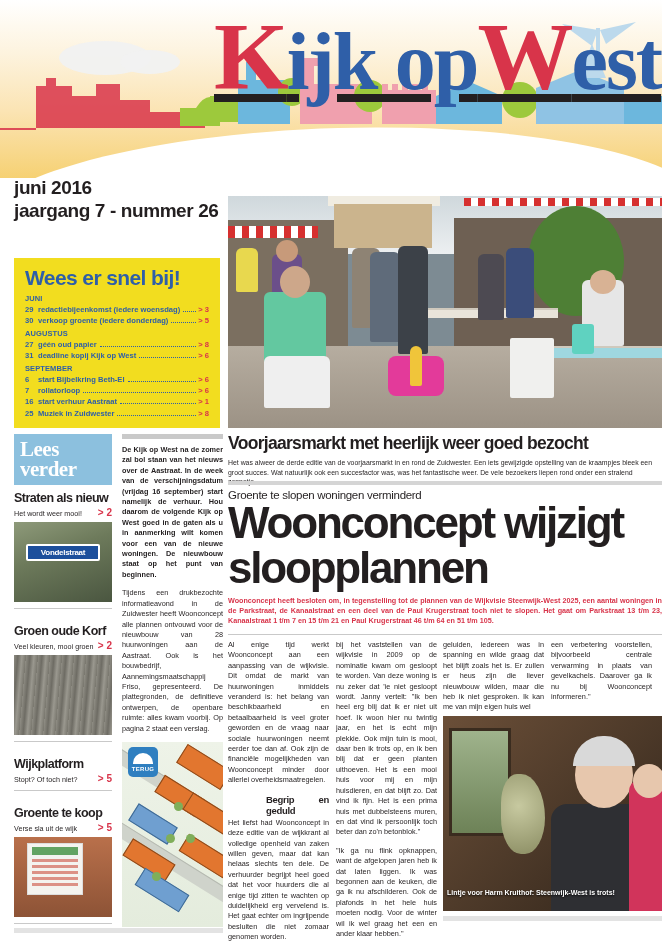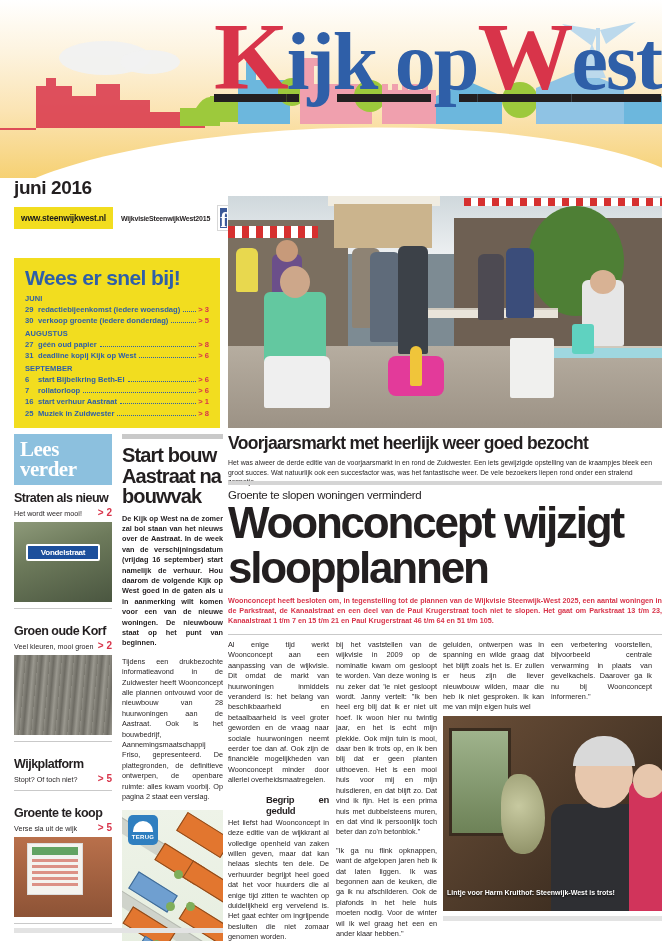--- a/index.html
+++ b/index.html
@@ -262,25 +262,21 @@
 
   <div class="logo">
     <div class="logo-text">
       <span class="lt-red lt-k">K</span><span class="lt-blue">ijk op</span><span class="lt-red lt-w">W</span><span class="lt-blue">est</span>
     </div>
   </div>
 </div>
 
 <div class="datebar">
   <div class="date-line">juni 2016</div>
-  <div class="badge-row">
-    <div class="url-badge">www.steenwijkwest.nl</div>
-    <div class="fb-handle">WijkvisieSteenwijkWest2015</div>
-    <div class="fb-icon">f</div>
-  </div>
+  <div class="date-line">jaargang 7 - nummer 26</div>
 </div>
 
 <div class="agenda">
   <div class="agenda-title">Wees er snel bij!</div>
   <div id="agenda-groups">
       <div class="agenda-month">JUNI</div>
       <div class="agenda-item">
         <span class="ai-day">29</span>
         <span class="ai-label">redactiebijeenkomst (iedere woensdag)</span>
         <span class="ai-dots"></span>
@@ -383,21 +379,20 @@
         <div class="lv-sub-row">
           <div class="lv-sub">De deur dicht</div>
           <div class="lv-page">&gt; 8</div>
         </div>
       </div>
     </div>
 </div>
 
 <div class="col-aastraat">
   <div class="aa-rule"></div>
-  <div class="aa-title">Start bouw Aastraat na bouwvak</div>
   <div class="aa-lead">De Kijk op West na de zomer zal bol staan van het nieuws over de Aastraat. In de week van de verschijningsdatum (vrijdag 16 september) start namelijk de verhuur. Hou daarom de volgende Kijk op West goed in de gaten als u in aanmerking wilt komen voor een van de nieuwe woningen. De nieuwbouw staat op het punt van beginnen.</div>
   <div class="aa-body">Tijdens een drukbezochte informatieavond in de Zuidwester heeft Woonconcept alle plannen ontvouwd voor de nieuwbouw van 28 huurwoningen aan de Aastraat. Ook is het bouwbedrijf, Aannemingsmaatschappij Friso, gepresenteerd. De plattegronden, de definitieve ontwerpen, de openbare ruimte: alles kwam voorbij. Op pagina 2 staat een verslag.</div>
   <div class="aa-map">
     <div class="terug-badge">TERUG</div>
     <div class="road" style="left:-20px; top:46px; width:160px; height:14px; transform:rotate(32deg);"></div>
     <div class="road" style="left:-24px; top:120px; width:170px; height:14px; transform:rotate(32deg);"></div>
     <div class="house" style="left:56px; top:14px; width:52px; height:22px; transform:rotate(32deg);"></div>
     <div class="house" style="left:34px; top:44px; width:48px; height:20px; transform:rotate(32deg);"></div>
     <div class="house blue" style="left:8px; top:72px; width:46px; height:20px; transform:rotate(32deg);"></div>
     <div class="house" style="left:2px; top:108px; width:50px; height:20px; transform:rotate(32deg);"></div>
@@ -456,21 +451,21 @@
     <p>Al enige tijd werkt Woonconcept aan een aanpassing van de wijkvisie. Dit omdat de markt van huurwoningen inmiddels veranderd is: het belang van beschikbaarheid en betaalbaarheid is veel groter geworden en de vraag naar sociale huurwoningen neemt eerder toe dan af. Ook zijn de financiële mogelijkheden van Woonconcept minder door allerlei overheidsmaatregelen.</p>
     <div class="sub-h">Begrip en geduld</div>
     <p>Het liefst had Woonconcept in deze editie van de wijkkrant al volledige openheid van zaken willen geven, maar dat kan helaas slechts ten dele. De verhuurder begrijpt heel goed dat het voor huurders die al enige tijd zitten te wachten op duidelijkheid erg vervelend is. Het gaat echter om ingrijpende besluiten die niet zomaar genomen worden.</p>
     <div class="sub-h">Reacties: vooral opgelucht</div>
   </div>
 <div class="body-col col2">
     <p>bij het vaststellen van de wijkvisie in 2009 op de nominatie kwam om gesloopt te worden. Van deze woning is nu zeker dat 'ie niet gesloopt wordt. Janny vertelt: "Ik ben heel erg blij dat ik er niet uit hoef. Ik woon hier nu twintig jaar, en het is echt mijn plekkie. Ook mijn tuin is mooi, daar ben ik trots op, en ik ben blij dat er geen planten uithoeven. Het is een mooi huis voor mij en mijn huisdieren, en dat blijft zo. Dat vind ik fijn. Het is een prima huis met dubbelsteens muren, en dat vind ik persoonlijk toch beter dan zo'n betonblok."</p>
     <p>"Ik ga nu flink opknappen, want de afgelopen jaren heb ik dat laten liggen. Ik was begonnen aan de keuken, die ga ik nu afschilderen. Ook de plafonds in het hele huis moeten nodig. Voor de winter wil ik wel graag het een en ander klaar hebben."</p>
   </div>
 <div class="body-col col3">
-    <p>geluiden, ontwerpen was in spanning en wilde graag dat het blijft zoals het is. Er zullen er heus zijn die liever nieuwbouw wilden, maar die heb ik niet gesproken. Ik kan me van mijn eigen huis wel</p>
+    <p>geluiden, iedereen was in spanning en wilde graag dat het blijft zoals het is. Er zullen er heus zijn die liever nieuwbouw wilden, maar die heb ik niet gesproken. Ik kan me van mijn eigen huis wel</p>
   </div>
 <div class="body-col col4">
     <p>een verbetering voorstellen, bijvoorbeeld centrale verwarming in plaats van gevelkachels. Daarover ga ik nu bij Woonconcept informeren."</p>
   </div>
 
 <div class="bottom-photo">
   <div class="bp-wall"></div>
   <div class="bp-window"></div>
   <div class="bp-plant"></div>
   <div class="bp-man-body"></div>

